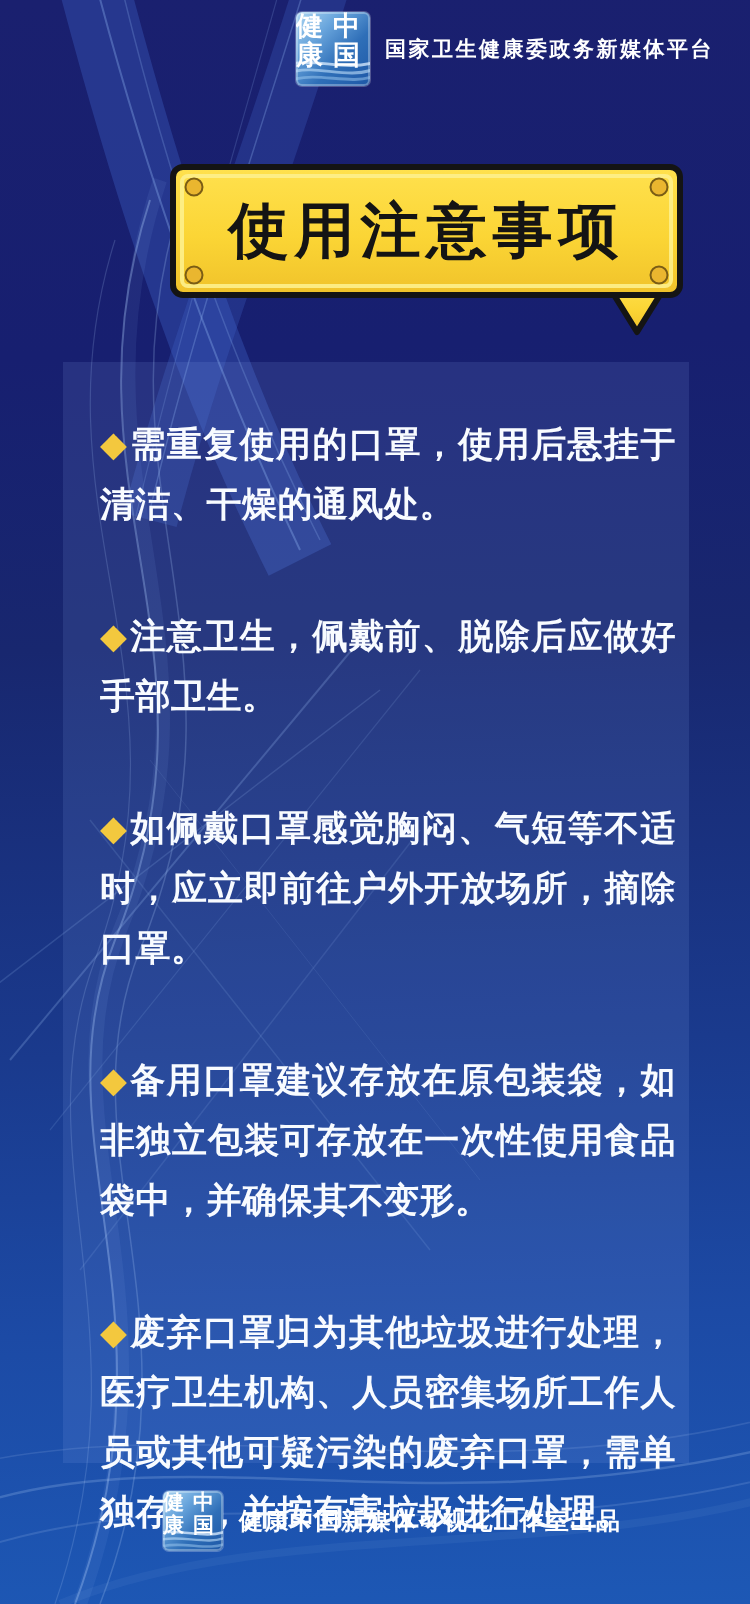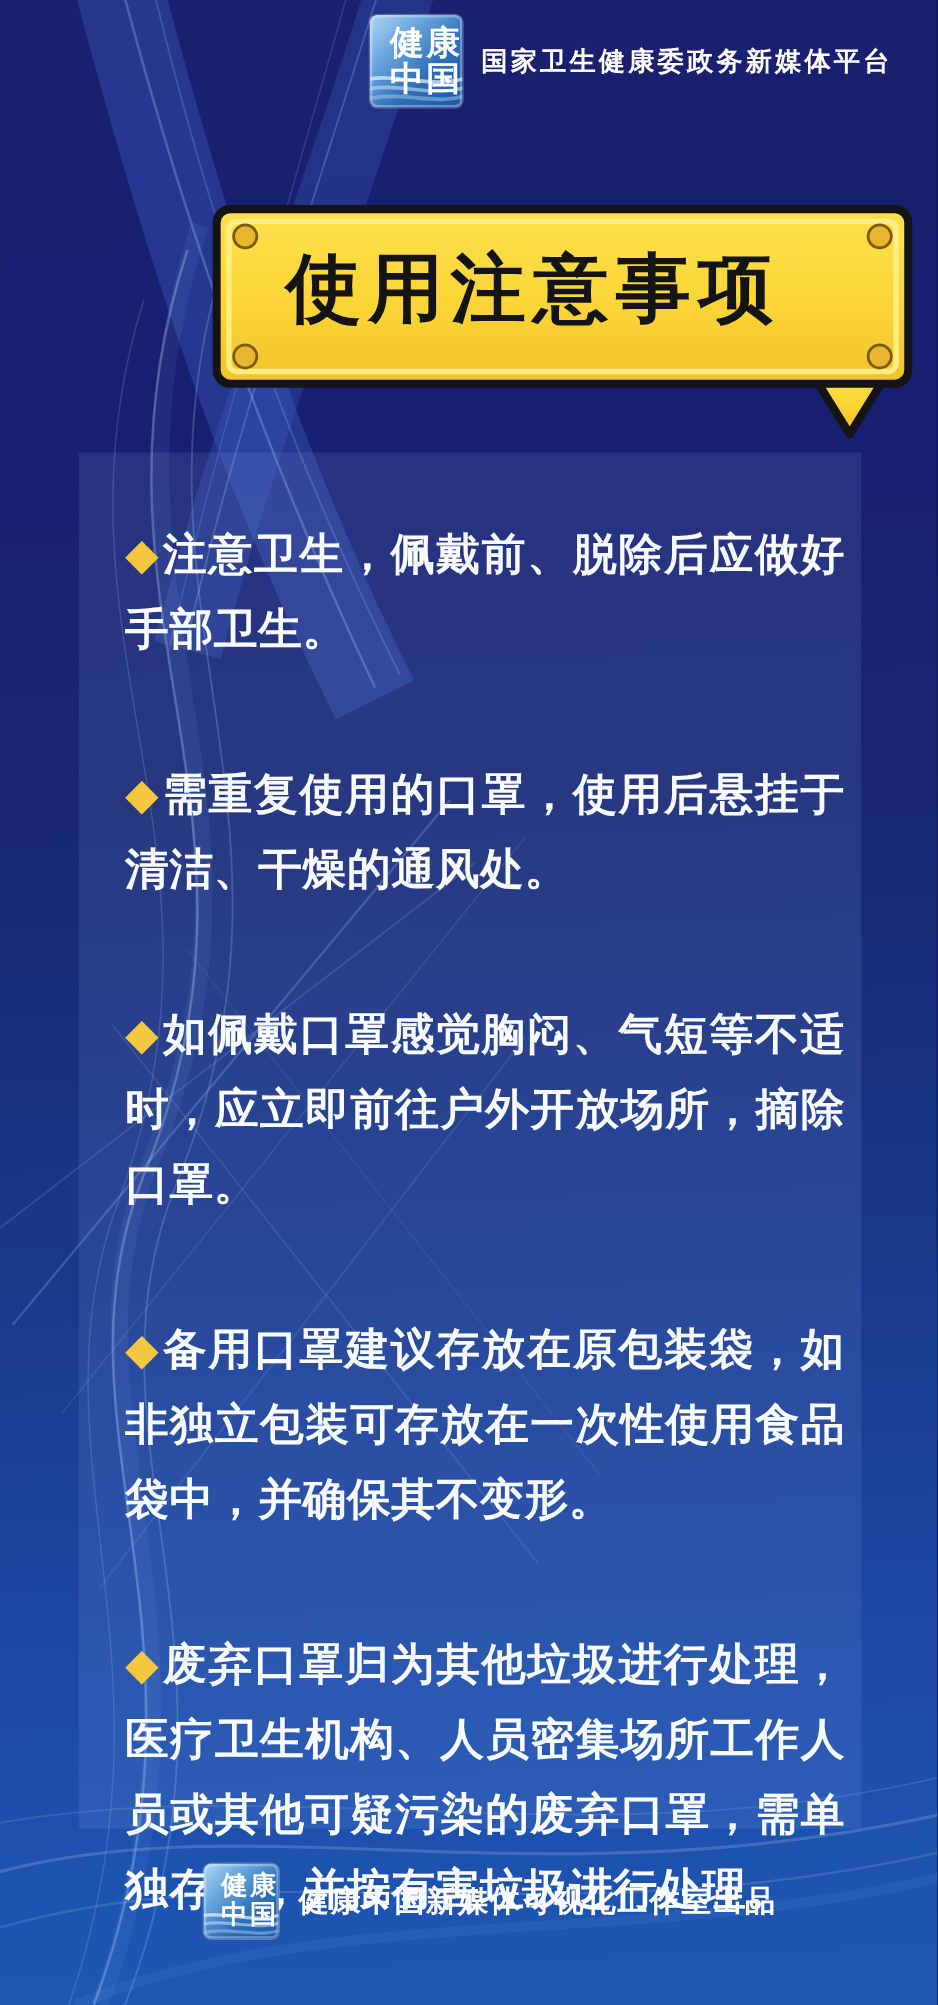--- a/index.html
+++ b/index.html
@@ -8,31 +8,31 @@
     background:linear-gradient(178deg,#1a206f 0%,#171f70 22%,#18276f 40%,#1a3a8d 65%,#1c4aa5 82%,#1d58b5 100%);
     font-family:"Liberation Sans","DejaVu Sans",sans-serif;
   }
   .waves{position:absolute;inset:0;pointer-events:none;}
   
   .header{position:absolute;top:12px;right:36px;display:flex;align-items:center;gap:15px;}
   .logo{
     position:relative;border-radius:6px;overflow:hidden;color:#fff;font-weight:900;
     background:linear-gradient(135deg,#aed7f2 0%,#6aa6dd 30%,#2f6fb8 62%,#1d57a6 100%);
     box-shadow:inset 0 0 0 2px rgba(255,255,255,.3),0 0 0 1px rgba(255,255,255,.25);
-    display:flex;flex-direction:column;align-items:flex-end;justify-content:center;
+    display:flex;flex-direction:row;align-items:flex-start;justify-content:center;
   }
   .logo-big{width:74px;height:74px;font-size:27px;}
   .logo-small{width:60px;height:60px;font-size:21px;}
   .logo span{line-height:1.08;letter-spacing:2px;position:relative;z-index:2;}
   .logo svg{position:absolute;left:0;bottom:0;width:100%;height:40%;z-index:1;}
   .org{display:flex;flex-direction:row;color:#fff;font-family:"Liberation Serif","DejaVu Serif",serif;}
   .org .line{font-size:21px;font-weight:700;letter-spacing:2.5px;padding:5px 0;white-space:nowrap;}
   .org .divider{height:1px;background:rgba(255,255,255,.9);}
   
-  .banner{position:absolute;left:170px;top:164px;width:560px;height:176px;}
+  .banner{position:absolute;left:170px;top:164px;width:513px;height:176px;}
   .banner svg{position:absolute;inset:0;}
   .banner-title{
     position:absolute;left:3px;top:3px;width:507px;height:128px;
     display:flex;align-items:center;justify-content:center;
     font-size:60px;font-weight:900;color:#141414;letter-spacing:6px;white-space:nowrap;
   }
   
   .panel{position:absolute;left:63px;top:362px;width:626px;height:1101px;background:rgba(150,180,250,.13);}
   .tips{position:absolute;left:100px;top:414px;width:576px;display:flex;flex-direction:column;gap:72px;}
   .tip{font-size:35px;line-height:60px;color:#f8fbff;font-weight:600;letter-spacing:0.5px;text-align:justify;}
@@ -108,23 +108,23 @@
       <circle cx="24" cy="111" r="8.5" fill="#eab62f" stroke="#7a5d15" stroke-width="2"></circle>
       <circle cx="489" cy="111" r="8.5" fill="#eab62f" stroke="#7a5d15" stroke-width="2"></circle>
     </svg>
     <div class="banner-title">使用注意事项</div>
   </div>
 
   <div class="panel"></div>
 
   <div class="tips">
 
+      <div class="tip"><span class="diamond">◆</span><span>需重复使用的口罩，使用后悬挂于清洁、干燥的通风处。</span></div>
+
       <div class="tip"><span class="diamond">◆</span><span>注意卫生，佩戴前、脱除后应做好手部卫生。</span></div>
-
-      <div class="tip"><span class="diamond">◆</span><span>需重复使用的口罩，使用后悬挂于清洁、干燥的通风处。</span></div>
 
       <div class="tip"><span class="diamond">◆</span><span>如佩戴口罩感觉胸闷、气短等不适时，应立即前往户外开放场所，摘除口罩。</span></div>
 
       <div class="tip"><span class="diamond">◆</span><span>备用口罩建议存放在原包装袋，如非独立包装可存放在一次性使用食品袋中，并确保其不变形。</span></div>
 
       <div class="tip"><span class="diamond">◆</span><span>废弃口罩归为其他垃圾进行处理，医疗卫生机构、人员密集场所工作人员或其他可疑污染的废弃口罩，需单独存放，并按有害垃圾进行处理。</span></div>
     </div>
 
   <div class="footer">
     <div class="logo logo-small">

